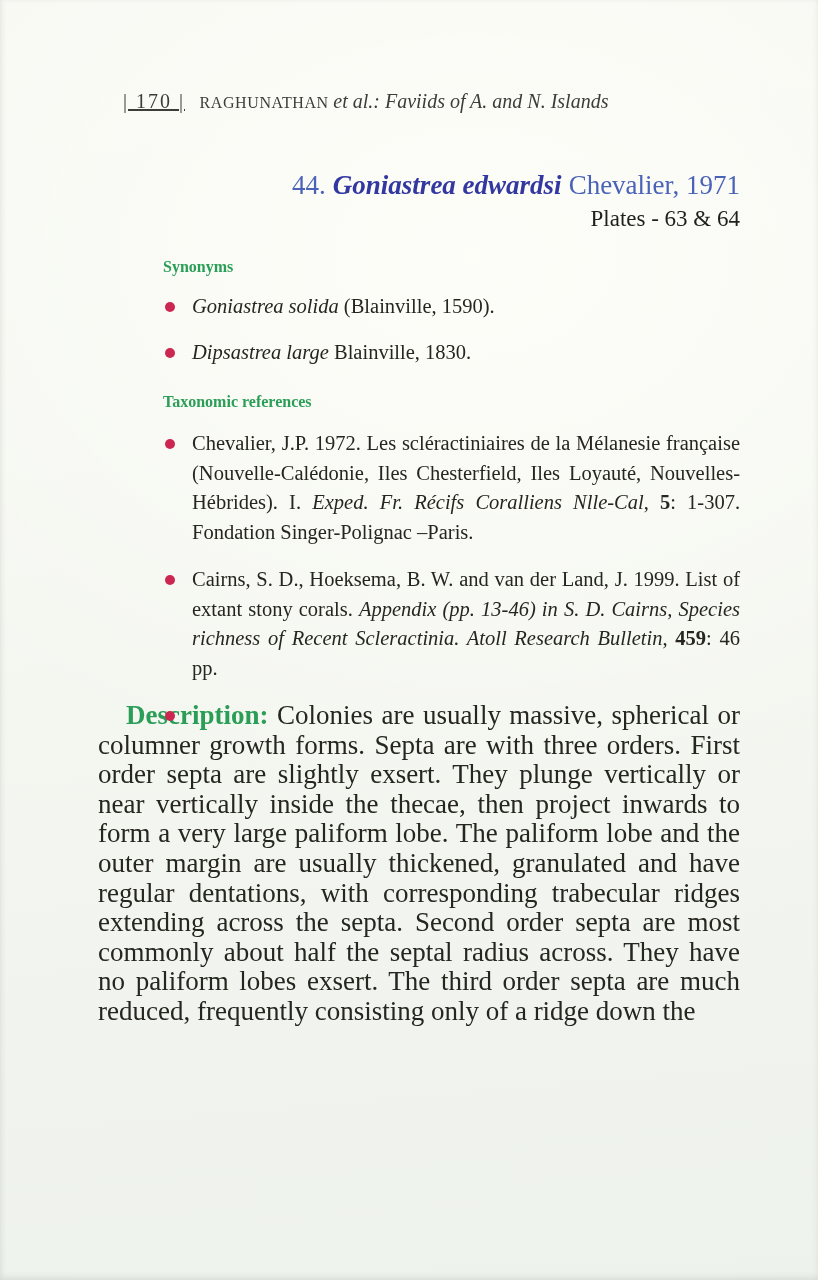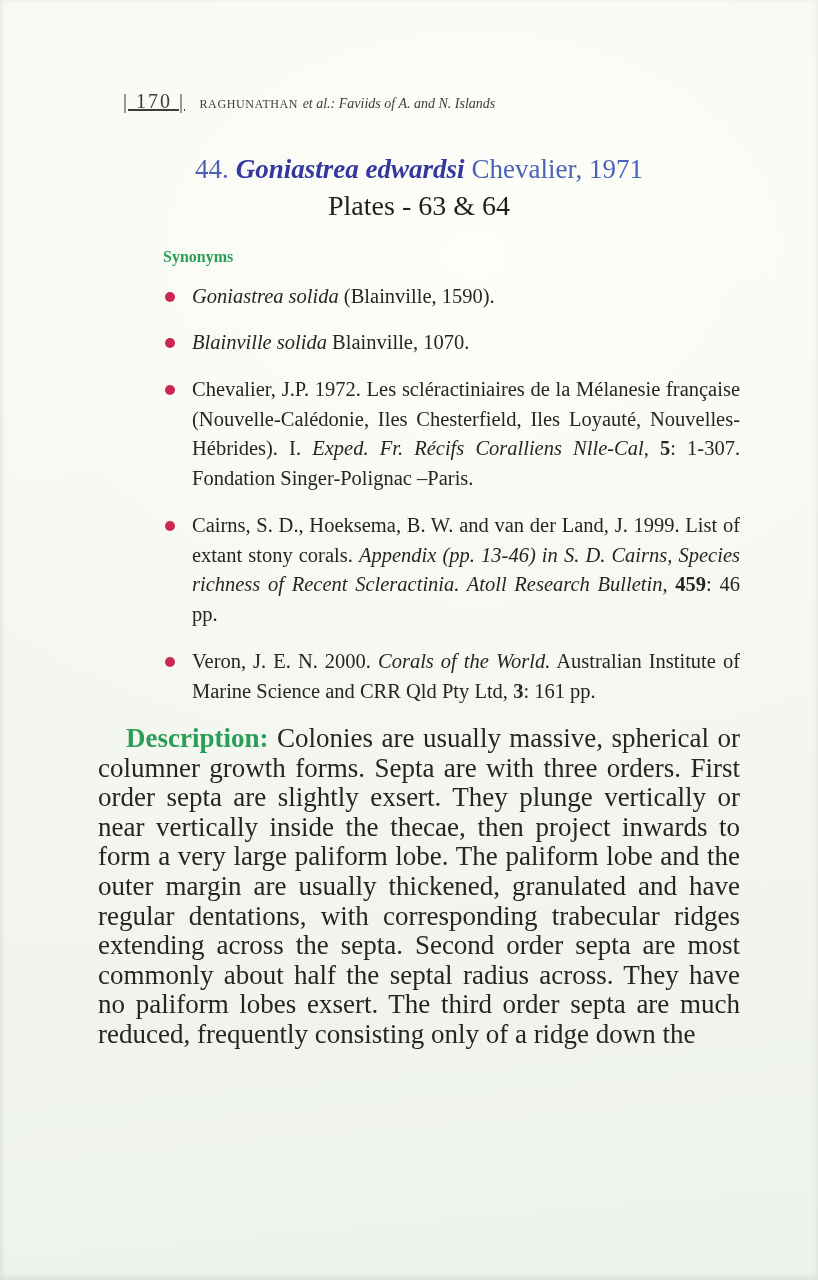--- a/index.html
+++ b/index.html
@@ -33,49 +33,49 @@
     color: #3c3c38;
     white-space: nowrap;
   }
   .running-header .pg-num {
     font-size: 20px;
     letter-spacing: 2px;
     margin-right: 10px;
     text-decoration: underline;
   }
   .running-header .author-caps {
-    font-size: 12px;
+    font-size: 16px;
     letter-spacing: 0.6px;
     margin-top: 12px;
   }
   .running-header .citation-italic {
     font-style: italic;
-    font-size: 14px;
+    font-size: 20px;
   }
 
   
   .title-block {
-    margin-top: 40px;
-    text-align: center;
+    margin-top: 56px;
+    text-align: right;
   }
   .species-title-line {
     font-size: 27px;
     line-height: 32px;
     color: var(--title-blue, #4a63b8);
   }
   .species-title-line .title-number { margin-right: 7px; }
   .species-title-line .title-species {
     font-weight: bold;
     font-style: italic;
     color: var(--species-blue, #3338a0);
     margin-right: 7px;
   }
   .plates-line {
     margin-top: 5px;
-    font-size: 28px;
+    font-size: 23px;
     color: #1f1f1c;
   }
 
   
   .section-heading {
     margin: 26px 0 0 65px;
     font-size: 16px;
     font-weight: bold;
     color: var(--heading-green, #2a9d57);
   }
@@ -141,35 +141,35 @@
     </div>
 
     <h3 class="section-heading">Synonyms</h3>
     <ul class="ref-list syn-list">
       <li class="ref-item">
         <span class="bullet-dot"></span>
         <span><span class="run run-italic">Goniastrea solida</span><span class="run run-normal"> (Blainville, 1590).</span></span>
       </li>
       <li class="ref-item">
         <span class="bullet-dot"></span>
-        <span><span class="run run-italic">Blainville solida</span><span class="run run-normal"> Blainville, 1070.</span></span>
+        <span><span class="run run-italic">Dipsastrea large</span><span class="run run-normal"> Blainville, 1830.</span></span>
       </li>
     </ul>
 
+    <h3 class="section-heading">Taxonomic references</h3>
     <ul class="ref-list tax-list">
       <li class="ref-item">
         <span class="bullet-dot"></span>
         <span><span class="run run-normal">Chevalier, J.P. 1972. Les scléractiniaires de la Mélanesie française (Nouvelle-Calédonie, Iles Chesterfield, Iles Loyauté, Nouvelles-Hébrides). I. </span><span class="run run-italic">Exped. Fr. Récifs Coralliens Nlle-Cal</span><span class="run run-normal">, </span><span class="run run-bold">5</span><span class="run run-normal">: 1-307. Fondation Singer-Polignac –Paris.</span></span>
       </li>
       <li class="ref-item">
         <span class="bullet-dot"></span>
         <span><span class="run run-normal">Cairns, S. D., Hoeksema, B. W. and van der Land, J. 1999. List of extant stony corals. </span><span class="run run-italic">Appendix (pp. 13-46) in S. D. Cairns, Species richness of Recent Scleractinia. Atoll Research Bulletin</span><span class="run run-normal">, </span><span class="run run-bold">459</span><span class="run run-normal">: 46 pp.</span></span>
       </li>
       <li class="ref-item">
         <span class="bullet-dot"></span>
-        <span><span class="run run-normal">Veron, J. E. N. 2000. </span><span class="run run-italic">Corals of the World.</span><span class="run run-normal"> Australian Institute of Marine Science and CRR Qld Pty Ltd, </span><span class="run run-bold">3</span><span class="run run-normal">: 161 pp.</span></span>
       </li>
     </ul>
 
     <p class="description-para"><span class="run run-label">Description:</span><span class="run run-normal"> Colonies are usually massive, spherical or columner growth forms. Septa are with three orders. First order septa are slightly exsert. They plunge vertically or near vertically inside the thecae, then project inwards to form a very large paliform lobe. The paliform lobe and the outer margin are usually thickened, granulated and have regular dentations, with corresponding trabecular ridges extending across the septa. Second order septa are most commonly about half the septal radius across. They have no paliform lobes exsert. The third order septa are much reduced, frequently consisting only of a ridge down the</span></p>
 
   </div>
 </div>
 
 </body></html>

